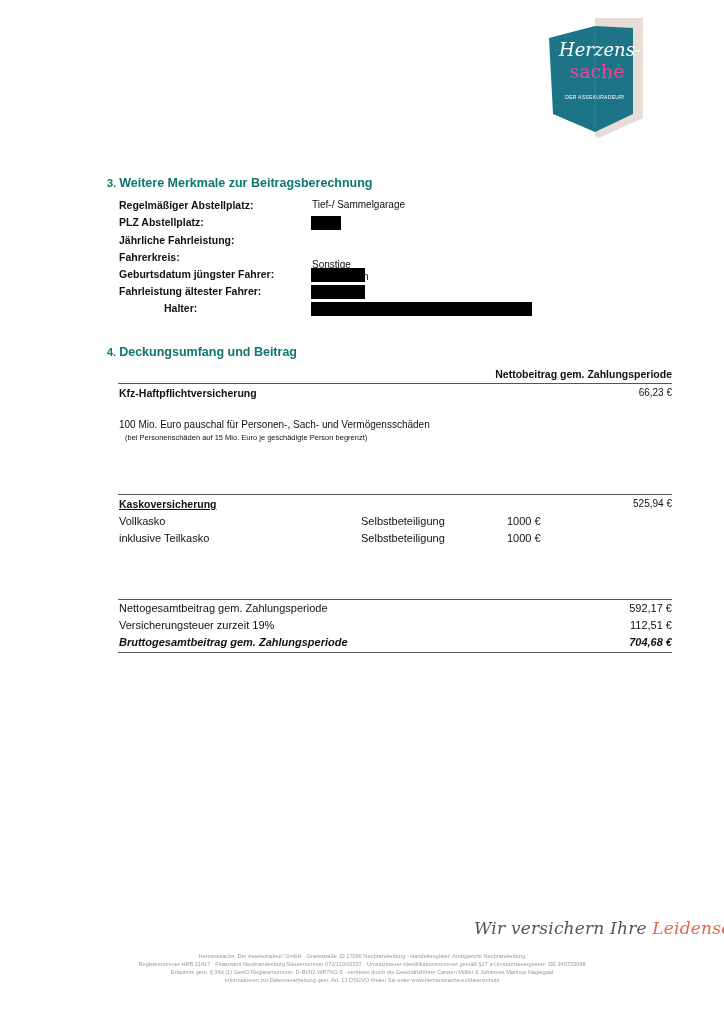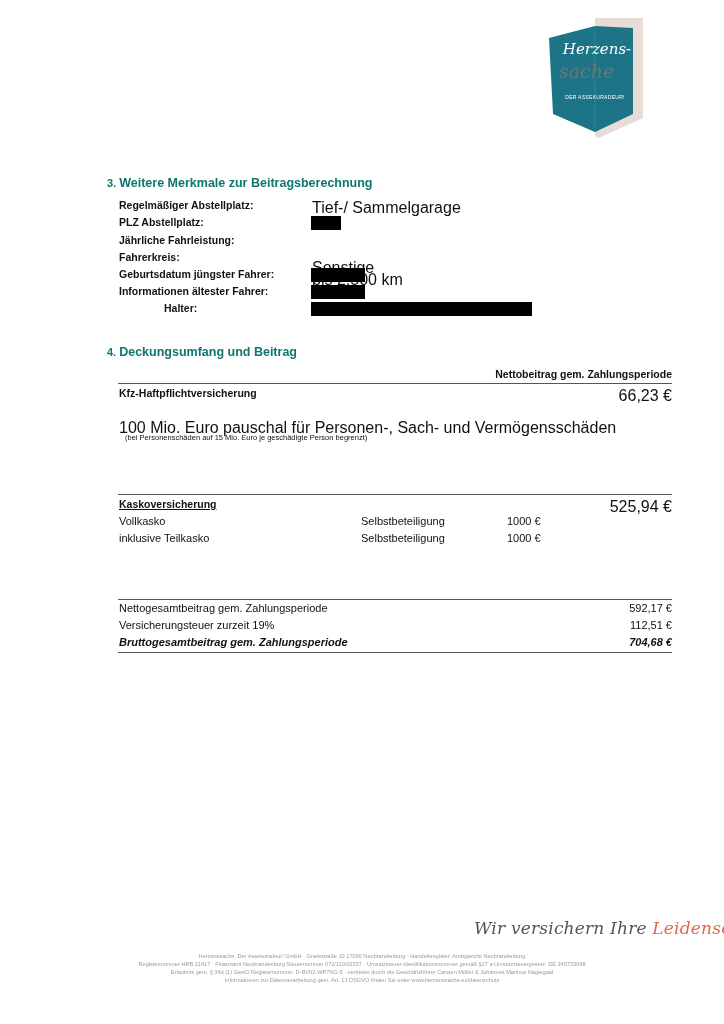--- a/index.html
+++ b/index.html
@@ -2,42 +2,42 @@
 <html><head>
   <meta charset="utf-8">
   <style>
     html, body { margin: 0; padding: 0; background: #ffffff; }
     body { width: 724px; height: 1024px; position: relative; overflow: hidden; font-family: "Liberation Sans", sans-serif; color: #111; }
     .abs { position: absolute; white-space: nowrap; }
     .logo { position: absolute; left: 545px; top: 14px; width: 104px; height: 126px; }
     .section-title { font-size: 12.5px; font-weight: bold; color: #0f766e; }
     .section-num { font-size: 11px; font-weight: bold; margin-right: 3px; }
     .label { font-size: 10.5px; font-weight: bold; }
-    .value { font-size: 16px; }
+    .value { font-size: 10px; }
     .redact { position: absolute; background: #000; }
     .rule { position: absolute; left: 118px; width: 554px; height: 0; border-top: 1.3px solid #555; }
     .row-label { font-size: 11px; }
     .bold { font-weight: bold; font-style: italic; }
     .right { text-align: right; }
     .small { font-size: 7.5px; }
     .footer-line { position: absolute; left: 0; width: 724px; text-align: center; font-size: 5.6px; color: #9a9a9a; white-space: nowrap; }
     .slogan { position: absolute; left: 474px; top: 918px; font-family: "DejaVu Serif", serif; font-style: italic; font-size: 17px; color: #555; white-space: nowrap; letter-spacing: 0.2px; }
     .slogan .accent { color: #e0674f; }
   </style>
 </head>
 <body>
 
 <div class="logo">
   <svg width="104" height="126" viewBox="0 0 104 126">
     <path d="M50 4 L98 4 L98 104 L54 124 L50 122 Z" fill="#e8dcd6"></path>
     <path d="M4 24 L50 12 L88 14 L88 100 L50 118 L8 100 Z" fill="#1d7487"></path>
     <line x1="50" y1="12" x2="50" y2="118" stroke="#2a8497" stroke-width="1"></line>
   </svg>
-  <div class="abs" style="left:14px; top:26px; width:76px; text-align:center; font-family:'DejaVu Serif', serif; font-style:italic; font-size:15px; color:#fff; line-height:19px;">Herzens-</div>
-  <div class="abs" style="left:14px; top:47px; width:76px; text-align:left; font-family:'DejaVu Serif', serif; font-style:italic; font-size:19px; color:#737373; line-height:21px;">sache</div>
+  <div class="abs" style="left:14px; top:26px; width:76px; text-align:center; font-family:'DejaVu Serif', serif; font-style:italic; font-size:18px; color:#fff; line-height:19px;">Herzens-</div>
+  <div class="abs" style="left:14px; top:47px; width:76px; text-align:center; font-family:'DejaVu Serif', serif; font-size:19px; color:#ec4899; line-height:21px;">sache</div>
   <div class="abs" style="left:8px; top:80px; width:84px; text-align:center; font-size:5px; color:#fff; letter-spacing:0.3px;">DER ASSEKURADEUR!</div>
 </div>
 
 <div class="abs section-title" style="left:107px; top:176px;">
   <span class="section-num">3.</span><span>Weitere Merkmale zur Beitragsberechnung</span>
 </div>
 
 <div class="abs label" style="left:119px; top:199px;">Regelmäßiger Abstellplatz:</div>
 <div class="abs value" style="left:312px; top:199px;">Tief-/ Sammelgarage</div>
 
@@ -46,21 +46,21 @@
 
 <div class="abs label" style="left:119px; top:234px;">Jährliche Fahrleistung:</div>
 <div class="abs value" style="left:312px; top:234px;margin-top:37px;">bis 2.500 km</div>
 
 <div class="abs label" style="left:119px; top:251px;">Fahrerkreis:</div>
 <div class="abs value" style="left:312px; top:251px;margin-top:8px;">Sonstige</div>
 
 <div class="abs label" style="left:119px; top:268px;">Geburtsdatum jüngster Fahrer:</div>
 <div class="redact" style="left:311px; top:268px; width:54px; height:14px;"></div>
 
-<div class="abs label" style="left:119px; top:285px;">Informationen ältester Fahrer:</div>
+<div class="abs label" style="left:119px; top:285px;">Fahrleistung ältester Fahrer:</div>
 <div class="redact" style="left:311px; top:285px; width:54px; height:14px;"></div>
 
 <div class="abs label" style="left:119px; top:302px;padding-left:45px;">Halter:</div>
 <div class="redact" style="left:311px; top:302px; width:221px; height:14px;"></div>
 
 <div class="abs section-title" style="left:107px; top:345px;">
   <span class="section-num">4.</span><span>Deckungsumfang und Beitrag</span>
 </div>
 
 <div class="abs label right" style="right:52px; top:368px;">Nettobeitrag gem. Zahlungsperiode</div>

